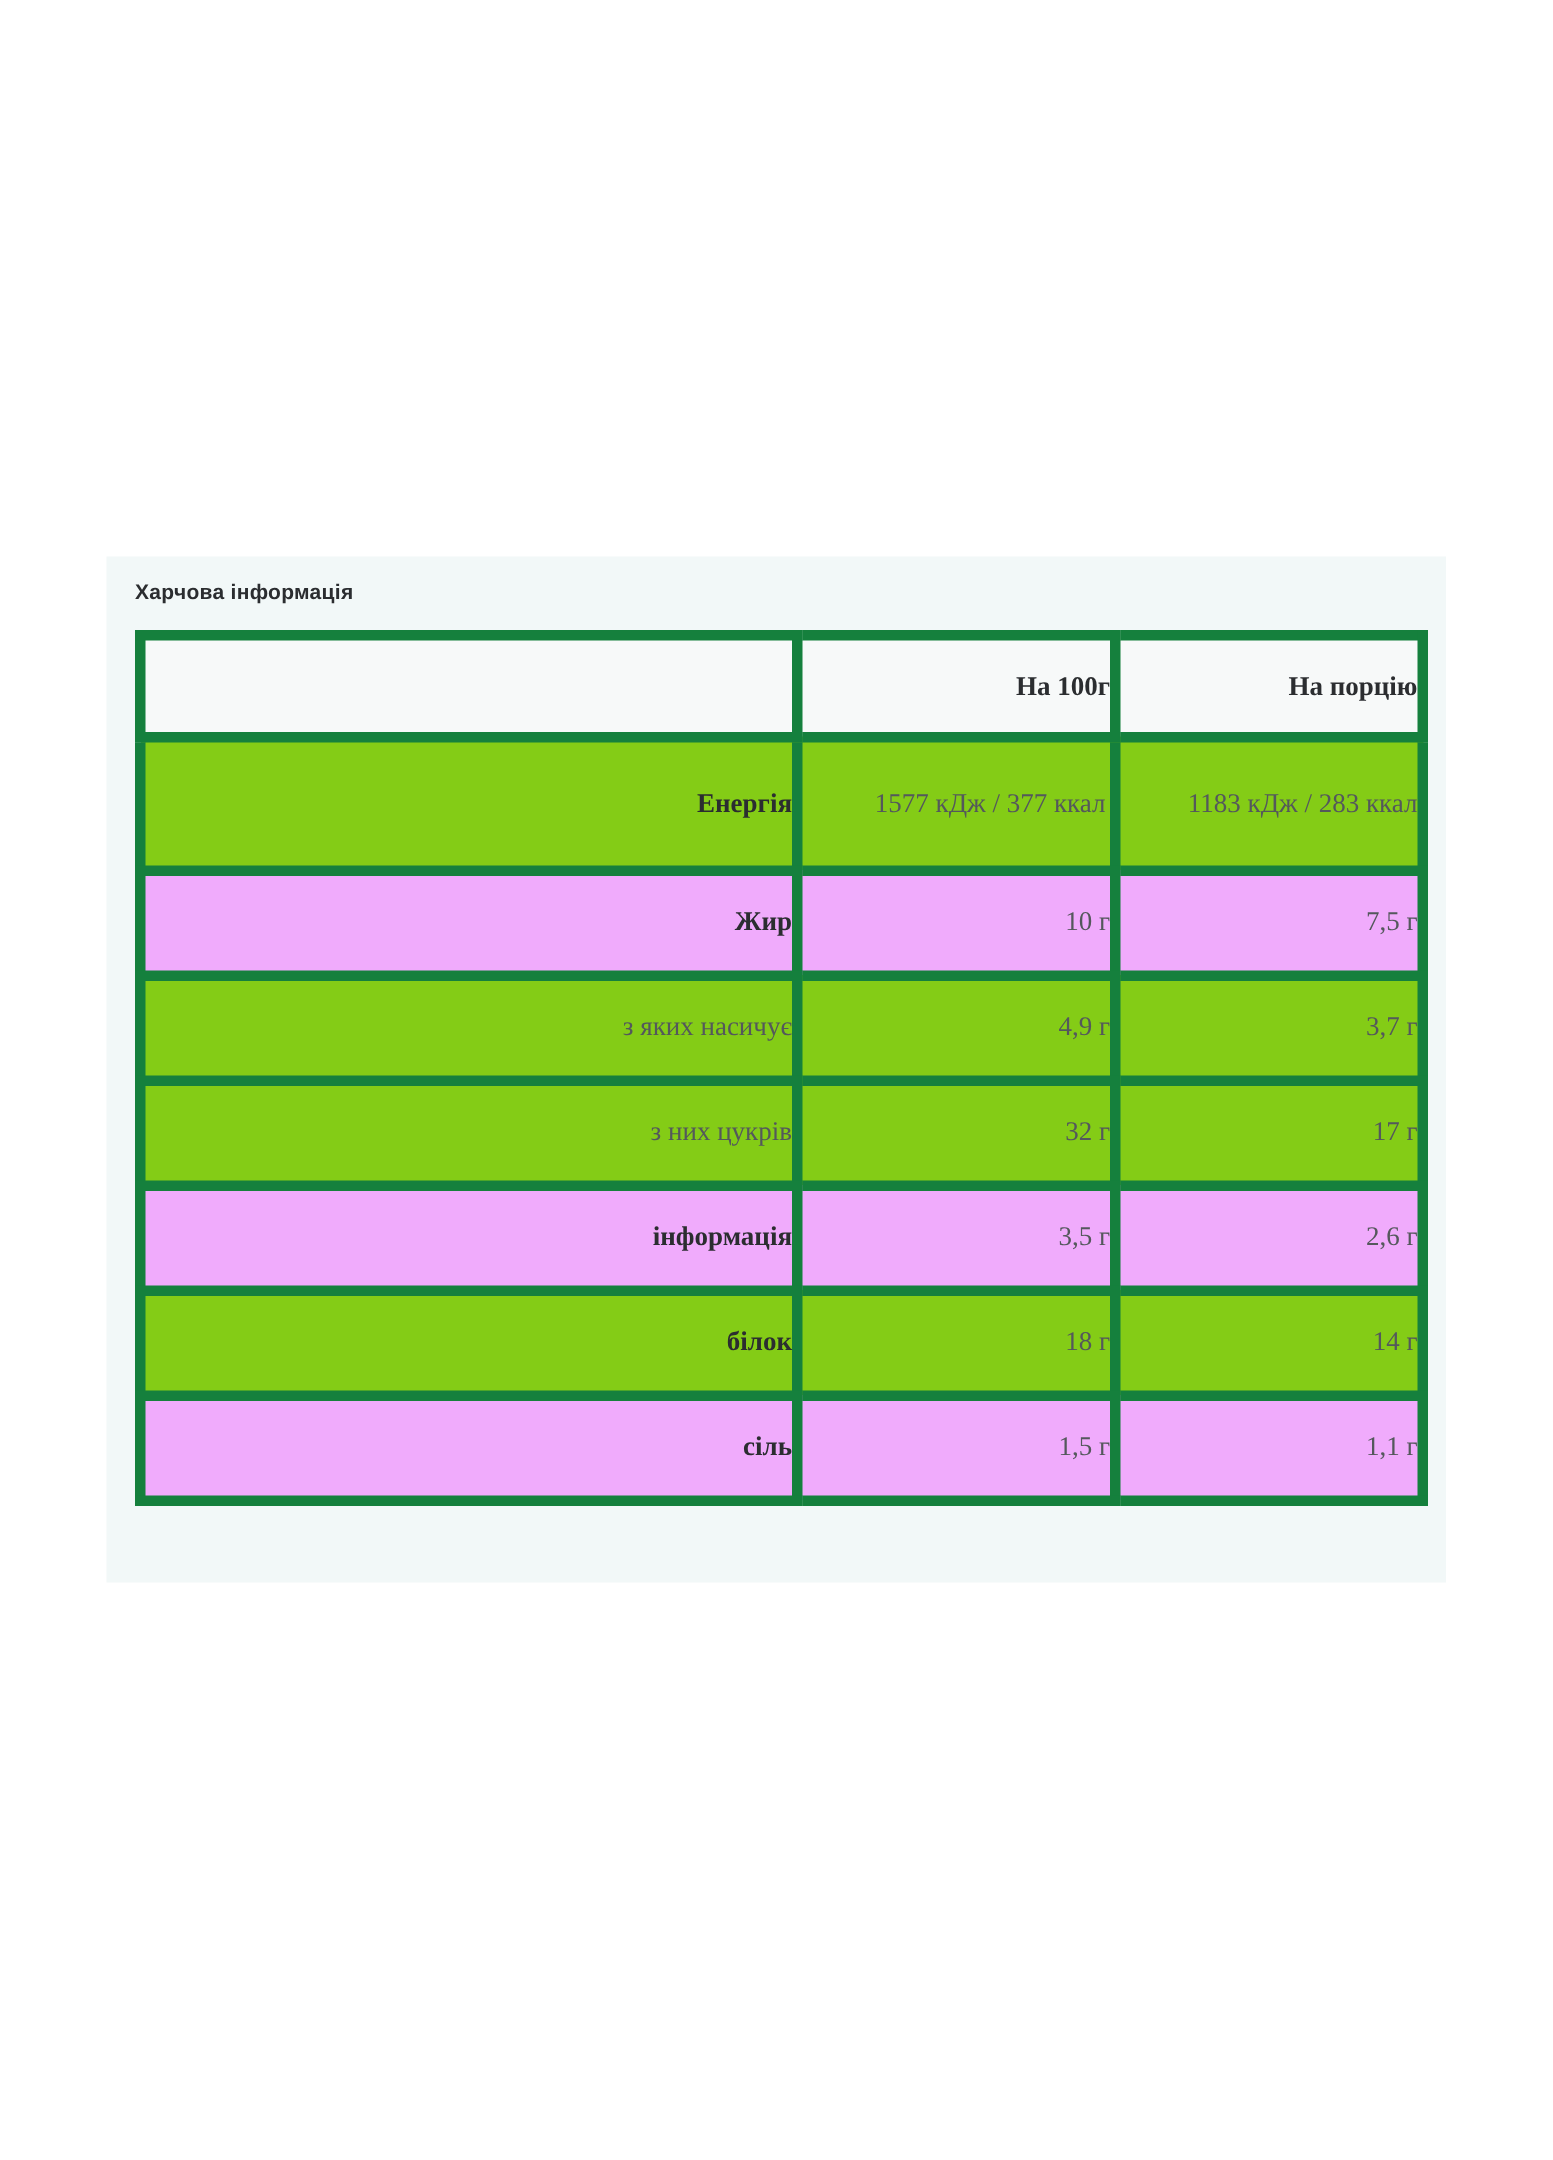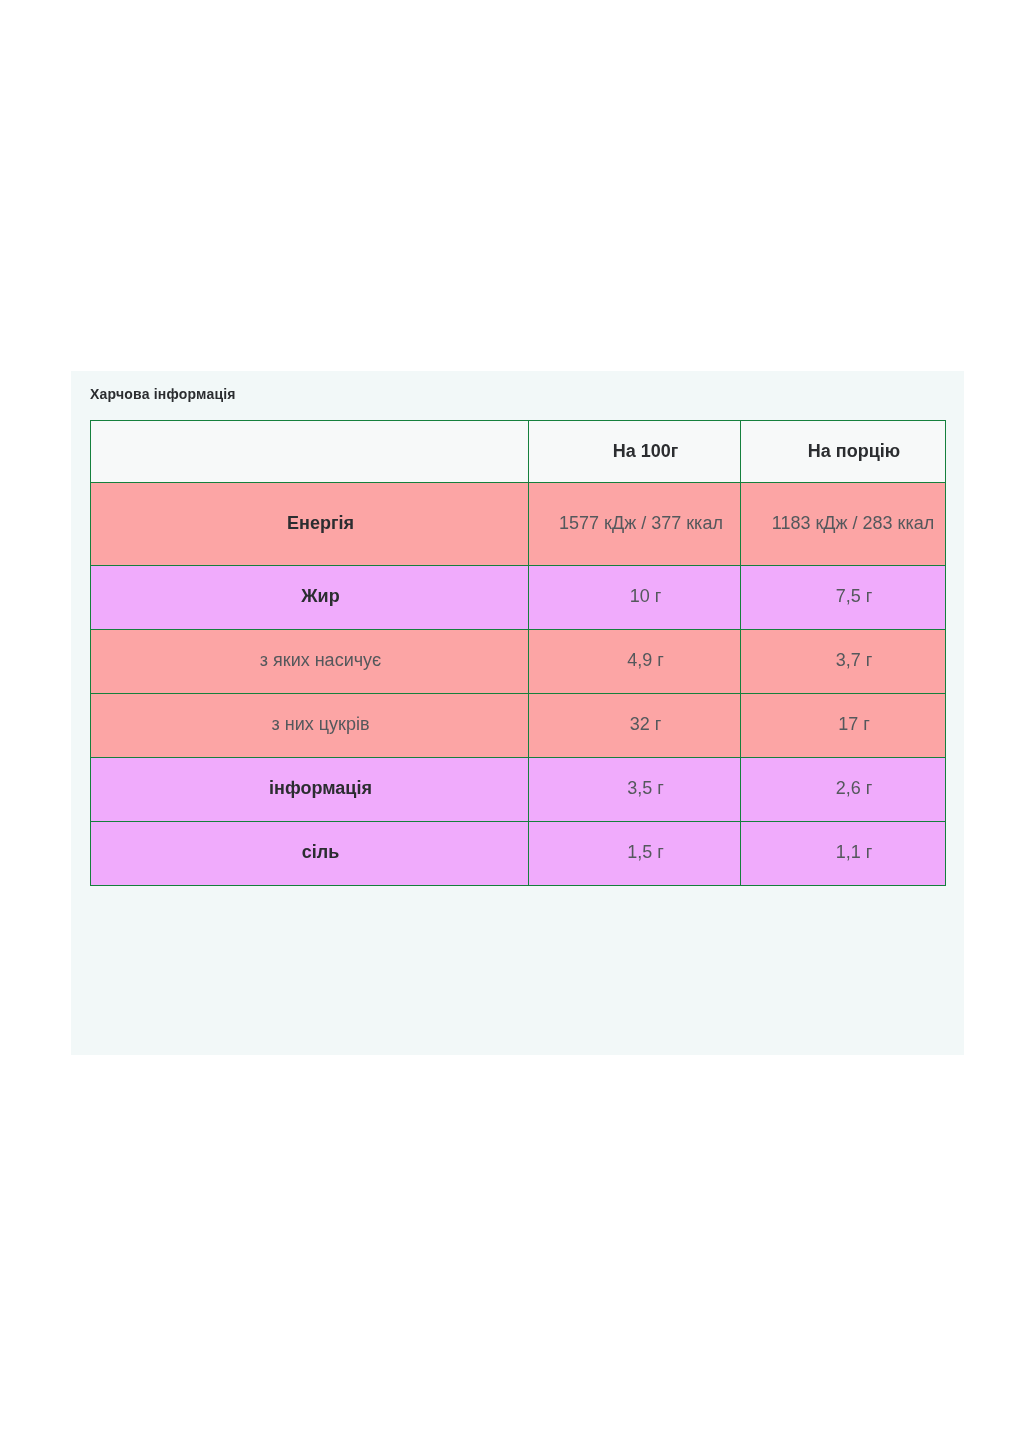--- a/index.html
+++ b/index.html
@@ -50,24 +50,25 @@
     table-layout: fixed;
     background: #ffffff;
   }
 
   table.nutrition-table col.col-label { width: 438px; }
   table.nutrition-table col.col-v1 { width: 212px; }
   table.nutrition-table col.col-v2 { width: 205px; }
 
   table.nutrition-table th,
   table.nutrition-table td {
-    border: 1px solid #15803d;
+    border: 7px solid #15803d;
     padding: 0;
     vertical-align: middle;
-    text-align: center;
+    text-align: right;
+    font-family: Liberation Serif, serif;
   }
 
   
   table.nutrition-table thead tr {
     background: #f7f9f9;
   }
   table.nutrition-table thead th {
     height: 61px;
     font-size: 18px;
     font-weight: 700;
@@ -86,21 +87,21 @@
     line-height: 1.55;
   }
   table.nutrition-table tbody tr.row-tall td {
     height: 82px;
     padding-top: 0;
   }
   table.nutrition-table tbody tr.alt {
     background: #f0abfc;
   }
   table.nutrition-table tbody tr.plain {
-    background: #fca5a5;
+    background: #84cc16;
   }
 
   td.label-bold {
     font-weight: 700;
     color: #2b2d30;
   }
   td.label-light {
     font-weight: 400;
     color: #54585c;
   }
@@ -163,20 +164,25 @@
         <td class="value">32 г</td>
         <td class="value">17 г</td>
       </tr>
 
       <tr class="alt">
         <td class="label-bold">інформація</td>
         <td class="value">3,5 г</td>
         <td class="value">2,6 г</td>
       </tr>
 
+      <tr class="plain">
+        <td class="label-bold">білок</td>
+        <td class="value">18 г</td>
+        <td class="value">14 г</td>
+      </tr>
 
       <tr class="alt">
         <td class="label-bold">сіль</td>
         <td class="value">1,5 г</td>
         <td class="value">1,1 г</td>
       </tr>
     </tbody>
   </table>
 </div>
 

